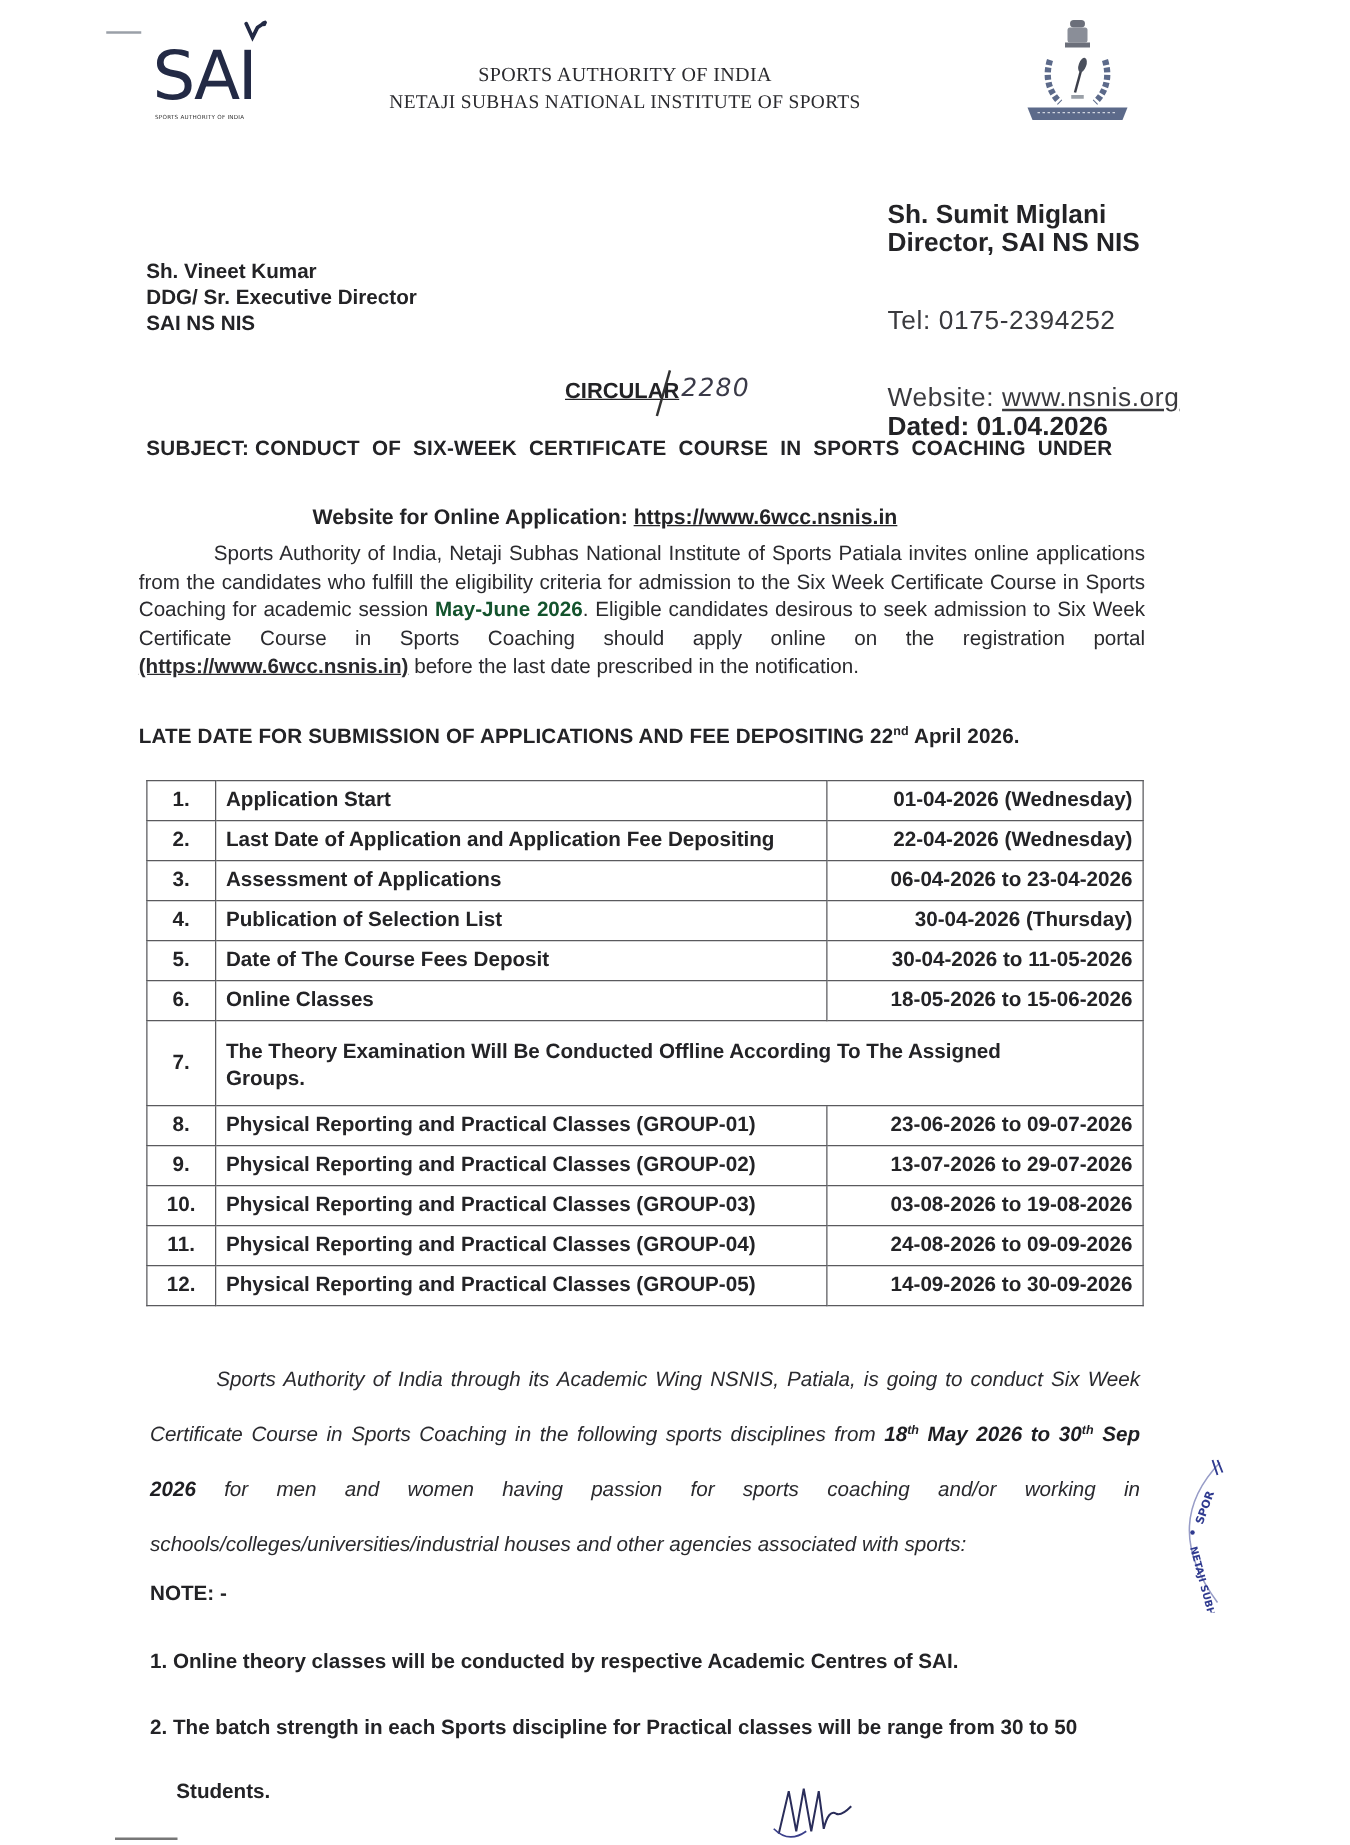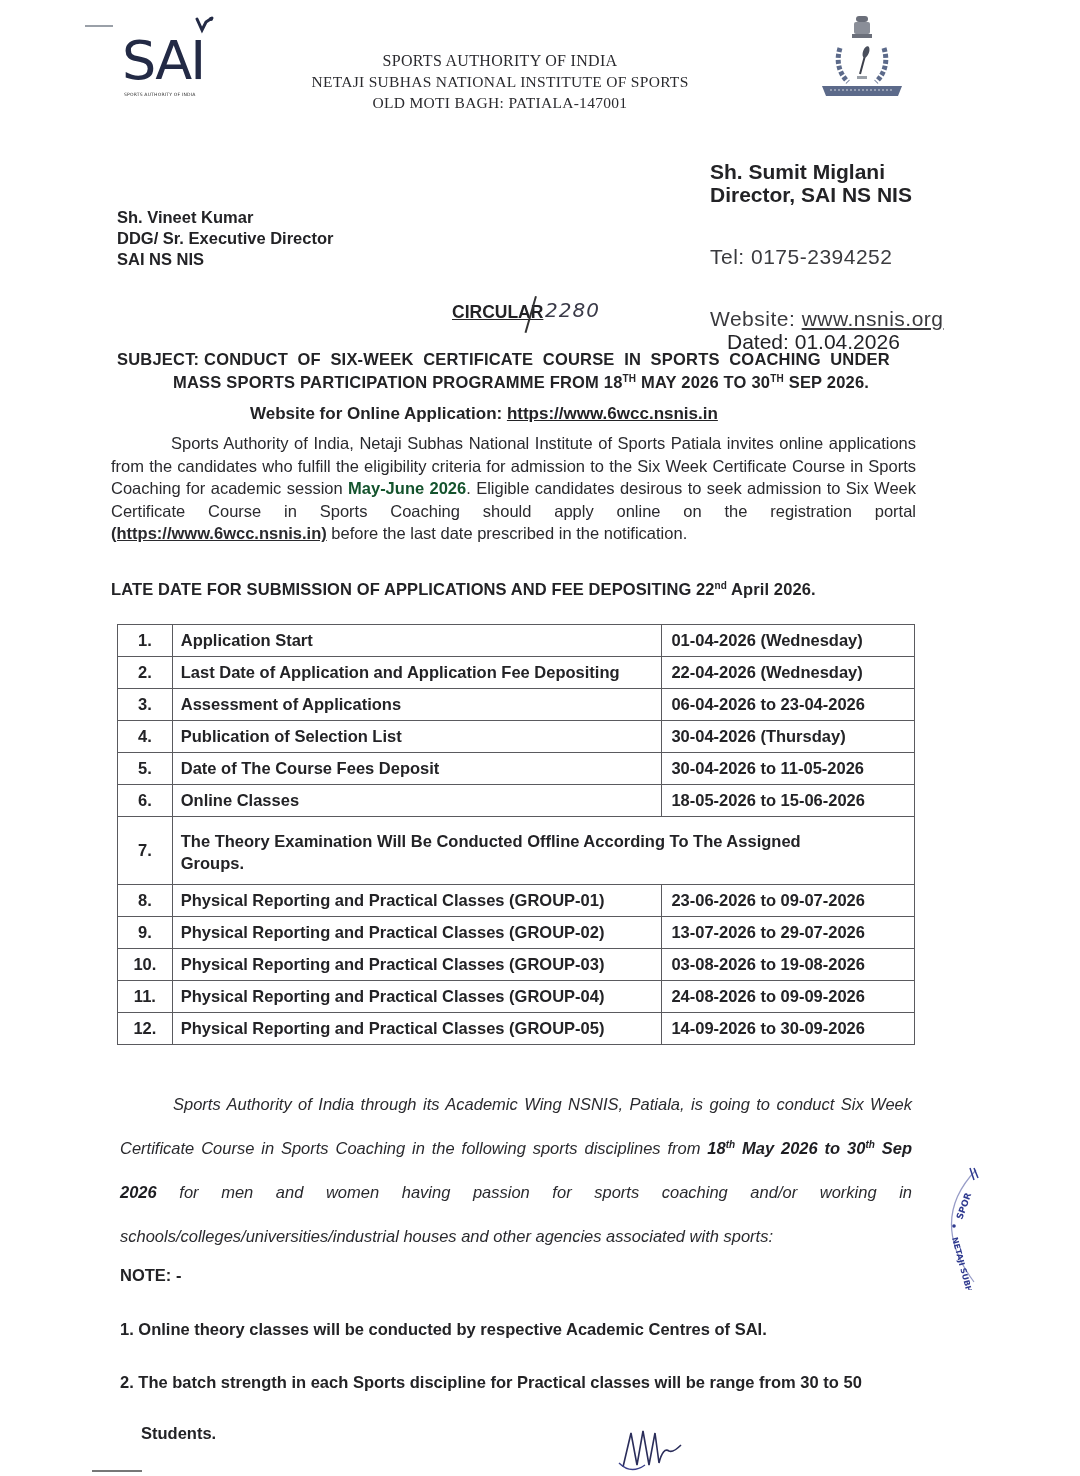--- a/index.html
+++ b/index.html
@@ -19,21 +19,21 @@
     .org-block div { white-space: nowrap; }
     .org-line-1 { font-size: 16px; }
 
     .emblem { left: 812px; top: 12px; width: 100px; height: 92px; }
 
     
     .left-off { left: 117px; top: 160px; font-weight: 700; font-size: 16.5px; line-height: 21px; color: #232326; margin-top: 47px; }
     .right-off { left: 710px; top: 160px; font-size: 21px; line-height: 23px; color: #232326; }
     .right-off .b { font-weight: 700; }
     .right-off .n { font-weight: 400; color: #3a3a3e; letter-spacing: 0.5px; margin-top: 39px; }
-    .right-off .dated { font-weight: 400; margin-top: 0px; margin-left: 17px; }
+    .right-off .dated { font-weight: 700; margin-top: 0px; }
     .u { text-decoration: underline; }
 
     
     .circular { left: 452px; top: 302px; font-weight: 700; font-size: 17.5px; text-decoration: underline; color: #232326; }
     .circ-slash { left: 535px; top: 296px; width: 2px; height: 38px; background: #333; transform: rotate(16deg); transform-origin: top left; }
     .circ-num { left: 545px; top: 298px; font-family: "DejaVu Sans", sans-serif; font-style: italic; font-size: 20px; color: #3a3a48; letter-spacing: 1px; }
 
     .subject { left: 117px; top: 348px; width: 800px; font-weight: 700; font-size: 16.5px; line-height: 23px; color: #232326; letter-spacing: 0.2px; }
     .subject .l2 { padding-left: 56px; }
     sup { font-size: 10px; vertical-align: 6px; line-height: 0; }
@@ -46,21 +46,21 @@
     .para1 b { color: #14532d; }
     .para1 .link { font-weight: 700; text-decoration: underline; }
 
     .late-date { left: 111px; top: 580px; font-weight: 700; font-size: 16.5px; color: #232326; letter-spacing: 0.1px; }
 
     
     .sched { left: 117px; top: 624px; width: 798px; border-collapse: collapse; font-weight: 700; font-size: 16.5px; color: #232326; }
     .sched td { border: 1.5px solid #5a5a5e; padding: 0 8px; height: 32px; vertical-align: middle; white-space: nowrap; }
     .sched td.num { width: 55px; text-align: center; padding: 0 4px; }
     .sched td.act { width: 490px; }
-    .sched td.date { width: 253px; padding-left: 9px; }
+    .sched td.date { width: 253px; padding-left: 9px; text-align: right; }
     .sched tr.tall td { height: 68px; }
     .sched tr.tall td.act { white-space: normal; line-height: 22px; padding-top: 2px; }
 
     
     .para2 { left: 120px; top: 1082px; width: 792px; font-size: 16.5px; line-height: 44px; text-align: justify; color: #2a2a2e; font-style: italic; }
     .para2 .indent { display: inline-block; width: 53px; }
     .para2 b { color: #1e1e22; }
 
     .note-label { left: 120px; top: 1266px; font-weight: 700; font-size: 16.5px; color: #232326; }
     .note-1 { left: 120px; top: 1320px; font-weight: 700; font-size: 16.5px; color: #232326; }
@@ -81,21 +81,20 @@
     <path d="M3 3 L8 14 L12 6 L18 2" stroke="#232a45" stroke-width="3" fill="none" stroke-linecap="round"></path>
     <circle cx="17" cy="3" r="2" fill="#232a45"></circle>
   </svg>
   <div class="sai-text">SAI</div>
   <div class="sai-sub">SPORTS AUTHORITY OF INDIA</div>
 </div>
 
 <div class="abs org-block">
   <div class="org-line-1">SPORTS AUTHORITY OF INDIA</div>
   <div>NETAJI SUBHAS NATIONAL INSTITUTE OF SPORTS</div>
-  <div>OLD MOTI BAGH: PATIALA-147001</div>
 </div>
 
 <div class="abs emblem">
   <svg width="100" height="92" viewBox="0 0 100 92">
 
     <rect x="44" y="4" width="12" height="6" rx="3" fill="#6b6f7a"></rect>
     <rect x="42" y="10" width="16" height="12" rx="2" fill="#8a8e98"></rect>
     <rect x="40" y="22" width="20" height="4" fill="#6b6f7a"></rect>
 
     <path d="M28 36 Q22 56 36 70" stroke="#5c6a8a" stroke-width="5" fill="none" stroke-dasharray="4 2"></path>
@@ -125,21 +124,20 @@
   </div>
   <div class="dated">Dated: 01.04.2026</div>
 </div>
 
 <div class="abs circular cond">CIRCULAR</div>
 <div class="abs circ-slash"></div>
 <div class="abs circ-num">2280</div>
 
 <div class="abs subject cond">
   <div style="white-space:pre;">SUBJECT: CONDUCT  OF  SIX-WEEK  CERTIFICATE  COURSE  IN  SPORTS  COACHING  UNDER</div>
-  <div class="l2"><span>MASS SPORTS PARTICIPATION PROGRAMME FROM 18</span><sup>TH</sup><span> MAY 2026 TO 30</span><sup>TH</sup><span> SEP 2026.</span></div>
 </div>
 
 <div class="abs website-line cond">
   <span>Website for Online Application: </span><span class="link">https://www.6wcc.nsnis.in</span>
 </div>
 
 <div class="abs para1 cond">
   <span class="indent"></span><span>Sports Authority of India, Netaji Subhas National Institute  of Sports Patiala invites online applications from the candidates who fulfill the  eligibility criteria for admission to the Six Week Certificate Course in Sports Coaching for academic session </span><b>May-June 2026</b><span>. Eligible candidates desirous to seek admission to Six Week Certificate Course in Sports Coaching should apply online on the registration portal </span><span class="link">(https://www.6wcc.nsnis.in)</span><span> before the last date prescribed in the notification.</span>
 </div>
 

